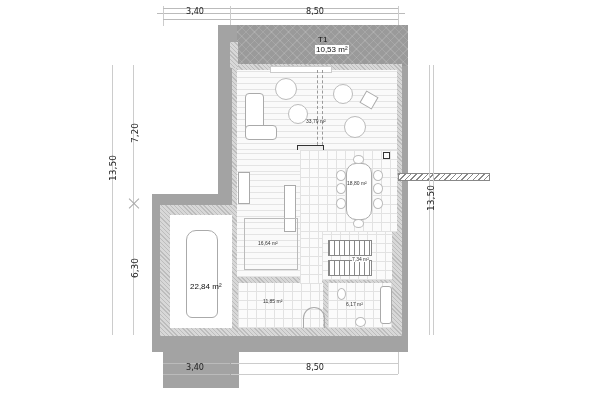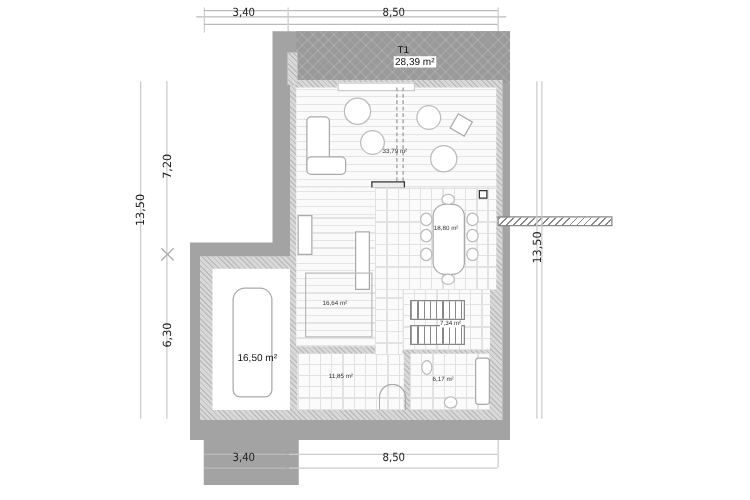--- a/index.html
+++ b/index.html
@@ -30,21 +30,21 @@
 <div class="dimtxt" style="left:290px;top:6px;width:50px;">8,50</div>
 
 <div class="abs grey" style="left:218px;top:25px;width:190px;height:327px;"></div>
 
 <div class="abs grey" style="left:152px;top:194px;width:80px;height:158px;"></div>
 
 <div class="abs grey" style="left:163px;top:350px;width:76px;height:38px;"></div>
 
 <div class="abs hatch" style="left:237px;top:25px;width:171px;height:41px;"></div>
 <div class="abs" style="left:318px;top:35px;font-size:8px;color:#111;">T1</div>
-<div class="area-big" style="left:315px;top:45px;">28,39 m²</div>
+<div class="area-big" style="left:315px;top:45px;">10,53 m²</div>
 
 <div class="abs wall" style="left:232px;top:64px;width:170px;height:272px;"></div>
 <div class="abs wall" style="left:230px;top:42px;width:8px;height:26px;"></div>
 <div class="abs wall" style="left:160px;top:205px;width:78px;height:131px;"></div>
 
 <div class="abs floor-wood" style="left:237px;top:70px;width:160px;height:80px;"></div>
 <div class="abs" style="left:270px;top:66px;width:60px;height:5px;background:#fff;border:1px solid #ccc;"></div>
 <div class="abs" style="left:317px;top:70px;width:0;height:80px;border-left:1px dashed #999;"></div>
 <div class="abs" style="left:322px;top:70px;width:0;height:80px;border-left:1px dashed #999;"></div>
 <div class="outline" style="left:245px;top:93px;width:17px;height:44px;border-radius:4px;"></div>
@@ -88,21 +88,21 @@
 <div class="abs" style="left:303px;top:307px;width:20px;height:20px;border:1px solid #aaa;border-radius:20px 20px 0 0;border-bottom:none;"></div>
 
 <div class="abs floor-tile" style="left:328px;top:283px;width:64px;height:45px;"></div>
 <div class="outline" style="left:380px;top:286px;width:10px;height:36px;border-radius:3px;"></div>
 <div class="circ" style="left:337px;top:288px;width:7px;height:10px;"></div>
 <div class="circ" style="left:355px;top:317px;width:9px;height:8px;"></div>
 <div class="area" style="left:346px;top:301px;">6,17 m²</div>
 
 <div class="abs" style="left:170px;top:215px;width:62px;height:113px;background:#fff;"></div>
 <div class="outline" style="left:186px;top:230px;width:30px;height:86px;border-radius:10px 10px 6px 6px;background:transparent;"></div>
-<div class="area-big" style="left:189px;top:282px;background:transparent;">16,50 m²</div>
+<div class="area-big" style="left:189px;top:282px;background:transparent;">22,84 m²</div>
 
 <div class="abs" style="left:398px;top:173px;width:90px;height:6px;border:1px solid #888;background-image:repeating-linear-gradient(135deg,#888 0 1px,#fff 1px 4px);"></div>
 
 <div class="abs" style="left:112px;top:65px;width:1px;height:270px;background:#ccc;"></div>
 <div class="abs" style="left:133px;top:65px;width:1px;height:270px;background:#ccc;"></div>
 <div class="abs" style="left:127px;top:203px;width:14px;height:1px;background:#aaa;transform:rotate(45deg);"></div>
 <div class="abs" style="left:127px;top:203px;width:14px;height:1px;background:#aaa;transform:rotate(-45deg);"></div>
 <div class="vtxt" style="left:98px;top:163px;width:30px;text-align:center;">13,50</div>
 <div class="vtxt" style="left:120px;top:128px;width:30px;text-align:center;">7,20</div>
 <div class="vtxt" style="left:120px;top:263px;width:30px;text-align:center;">6,30</div>

